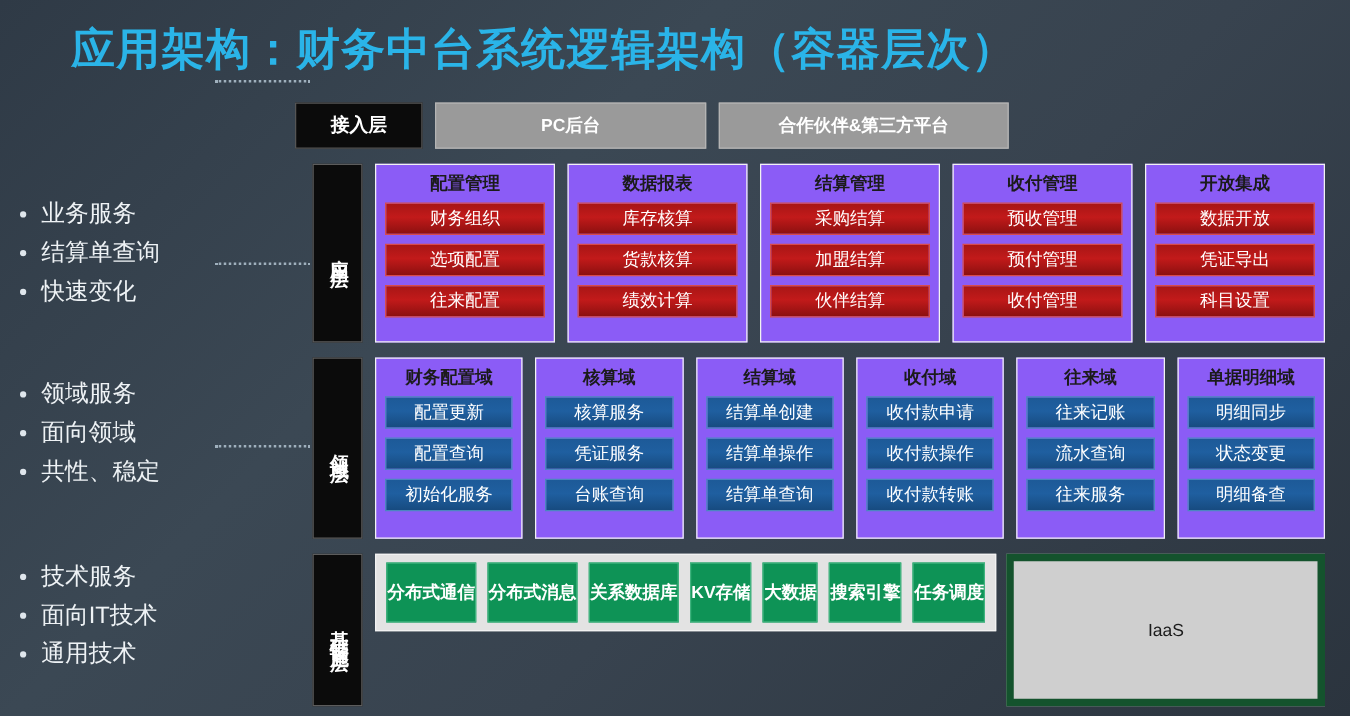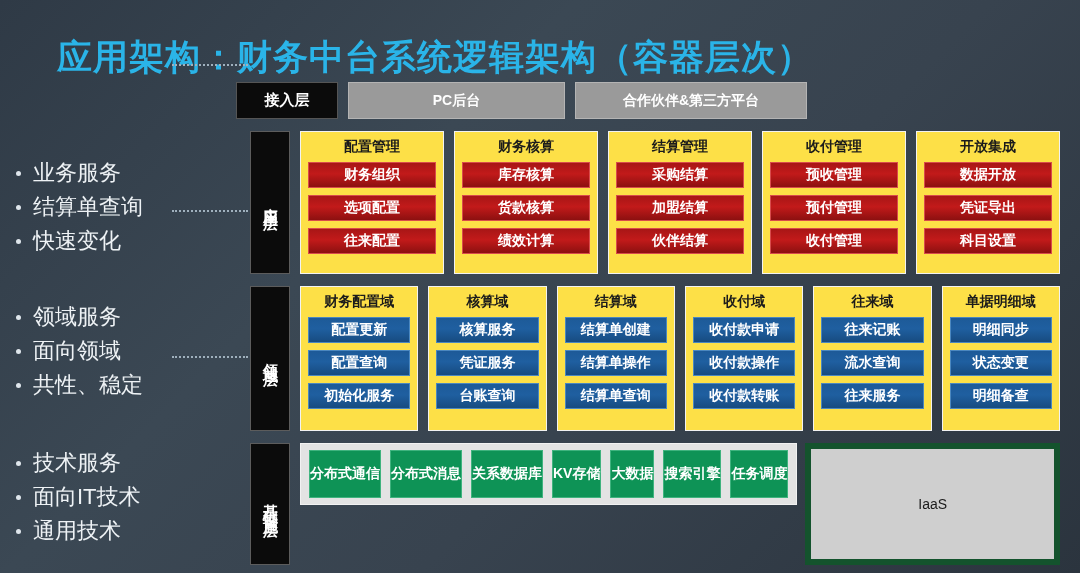--- a/index.html
+++ b/index.html
@@ -6,21 +6,21 @@
   body{
     width:1080px;height:573px;overflow:hidden;
     font-family:"Liberation Sans","DejaVu Sans",sans-serif;
     background:linear-gradient(135deg,#2f3a46 0%,#3b4854 35%,#38434f 60%,#2b343e 100%);
     color:#fff;position:relative;
   }
   .page{position:relative;width:1080px;height:573px;}
 
   
   .title{
-    position:absolute;left:57px;top:34px;
+    position:absolute;left:57px;top:16px;
     font-size:35px;font-weight:bold;letter-spacing:1px;
     color:#2ab4e8;white-space:nowrap;
   }
 
   
   .access-row{position:absolute;left:236px;top:82px;width:810px;height:37px;display:flex;gap:10px;}
   .access-tag{
     width:100px;background:#0b0b0b;border:1px solid #555;
     display:flex;align-items:center;justify-content:center;
     font-size:15px;font-weight:bold;color:#fff;
@@ -34,21 +34,21 @@
   .access-item.w2{width:215px;}
   .access-item.w3{width:230px;}
 
   
   .notes{position:absolute;left:8px;top:150px;width:240px;}
   .note-group{position:absolute;left:0;width:240px;}
   .note-group.g1{top:12px;}
   .note-group.g2{top:156px;}
   .note-group.g3{top:302px;}
   .note-line{
-    display:flex;align-items:center;font-size:22px;color:#eef2f5;
+    display:flex;align-items:center;font-size:19px;color:#eef2f5;
     line-height:1.0;margin-bottom:12px;white-space:nowrap;
   }
   .note-line .dot{
     width:5px;height:5px;border-radius:50%;background:#dfe6ec;
     margin-right:12px;margin-left:8px;flex:none;
   }
   .dotline{
     position:absolute;height:1px;width:76px;left:172px;
     border-top:2px dotted #9fb0bd;
   }
@@ -60,32 +60,32 @@
   .layer{position:absolute;display:flex;}
   .layer-tag{
     background:#0b0b0b;border:1px solid #5c5c5c;width:38px;
     display:flex;align-items:center;justify-content:center;
     color:#fff;font-size:15px;font-weight:bold;
     writing-mode:vertical-rl;letter-spacing:5px;text-orientation:upright;
   }
   .layer-body{flex:1;display:flex;gap:10px;margin-left:10px;}
 
   .col{
-    flex:1;background:#fde047;border:1px solid #f2f2f2;
+    flex:1;background:#8b5cf6;border:1px solid #f2f2f2;
     display:flex;flex-direction:column;align-items:center;
     padding:6px 7px 8px 7px;box-sizing:border-box;
   }
   .col-title{
     font-size:14px;font-weight:bold;color:#1b1b1b;
     margin-bottom:6px;white-space:nowrap;
   }
   .chip{
     width:100%;height:26px;margin-bottom:7px;
     display:flex;align-items:center;justify-content:center;
-    font-size:14px;font-weight:bold;color:#fff;white-space:nowrap;
+    font-size:14px;font-weight:normal;color:#fff;white-space:nowrap;
     box-sizing:border-box;
   }
   .chip:last-child{margin-bottom:0;}
   .chip.red{
     background:linear-gradient(180deg,#a81616 0%,#c21a1a 45%,#8c1010 100%);
     border:1px solid #d84b4b;
   }
   .chip.blue{
     background:linear-gradient(180deg,#1b5punc 0%,#1f5fa0 45%,#174b80 100%);
     background:linear-gradient(180deg,#1d5a98 0%,#1f5fa0 45%,#174b80 100%);
@@ -178,21 +178,21 @@
   <div class="layer app">
     <div class="layer-tag">应用层</div>
     <div class="layer-body">
       <div class="col">
         <div class="col-title">配置管理</div>
         <div class="chip red">财务组织</div>
         <div class="chip red">选项配置</div>
         <div class="chip red">往来配置</div>
       </div>
       <div class="col">
-        <div class="col-title">财务核算</div>
+        <div class="col-title">数据报表</div>
         <div class="chip red">库存核算</div>
         <div class="chip red">货款核算</div>
         <div class="chip red">绩效计算</div>
       </div>
       <div class="col">
         <div class="col-title">结算管理</div>
         <div class="chip red">采购结算</div>
         <div class="chip red">加盟结算</div>
         <div class="chip red">伙伴结算</div>
       </div>

